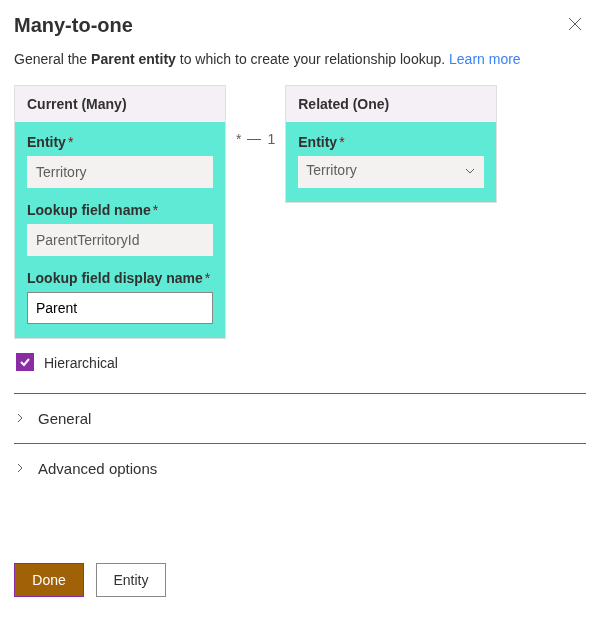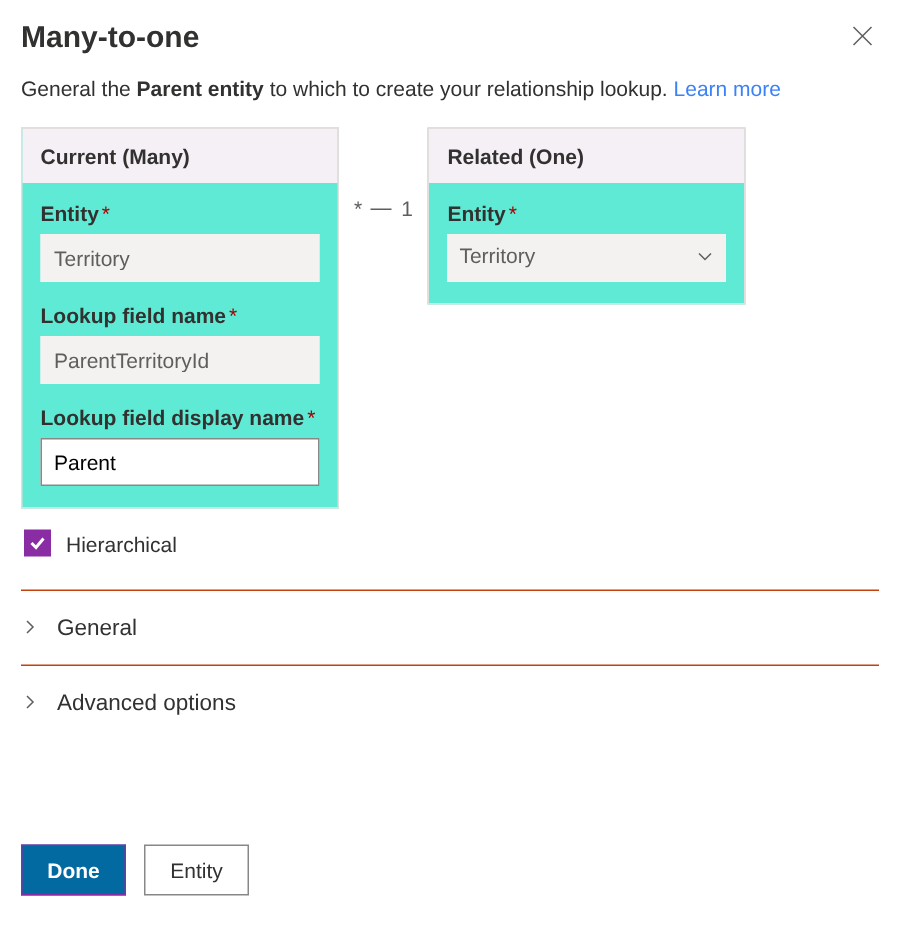--- a/index.html
+++ b/index.html
@@ -136,24 +136,24 @@
   }
   .btn {
     height:34px;
     min-width:70px;
     padding: 0 16px;
     font-family:inherit;
     font-size:14px;
     cursor:pointer;
   }
   .btn-primary {
-    background:#0369a1;
+    background:#a16207;
     color:#fff;
     border:1px solid #8a2da5;
-    font-weight:700;
+    font-weight:400;
   }
   .btn-default {
     background:#fff;
     color:#323130;
     border:1px solid #8a8886;
   }
 </style>
 </head>
 <body>
 

